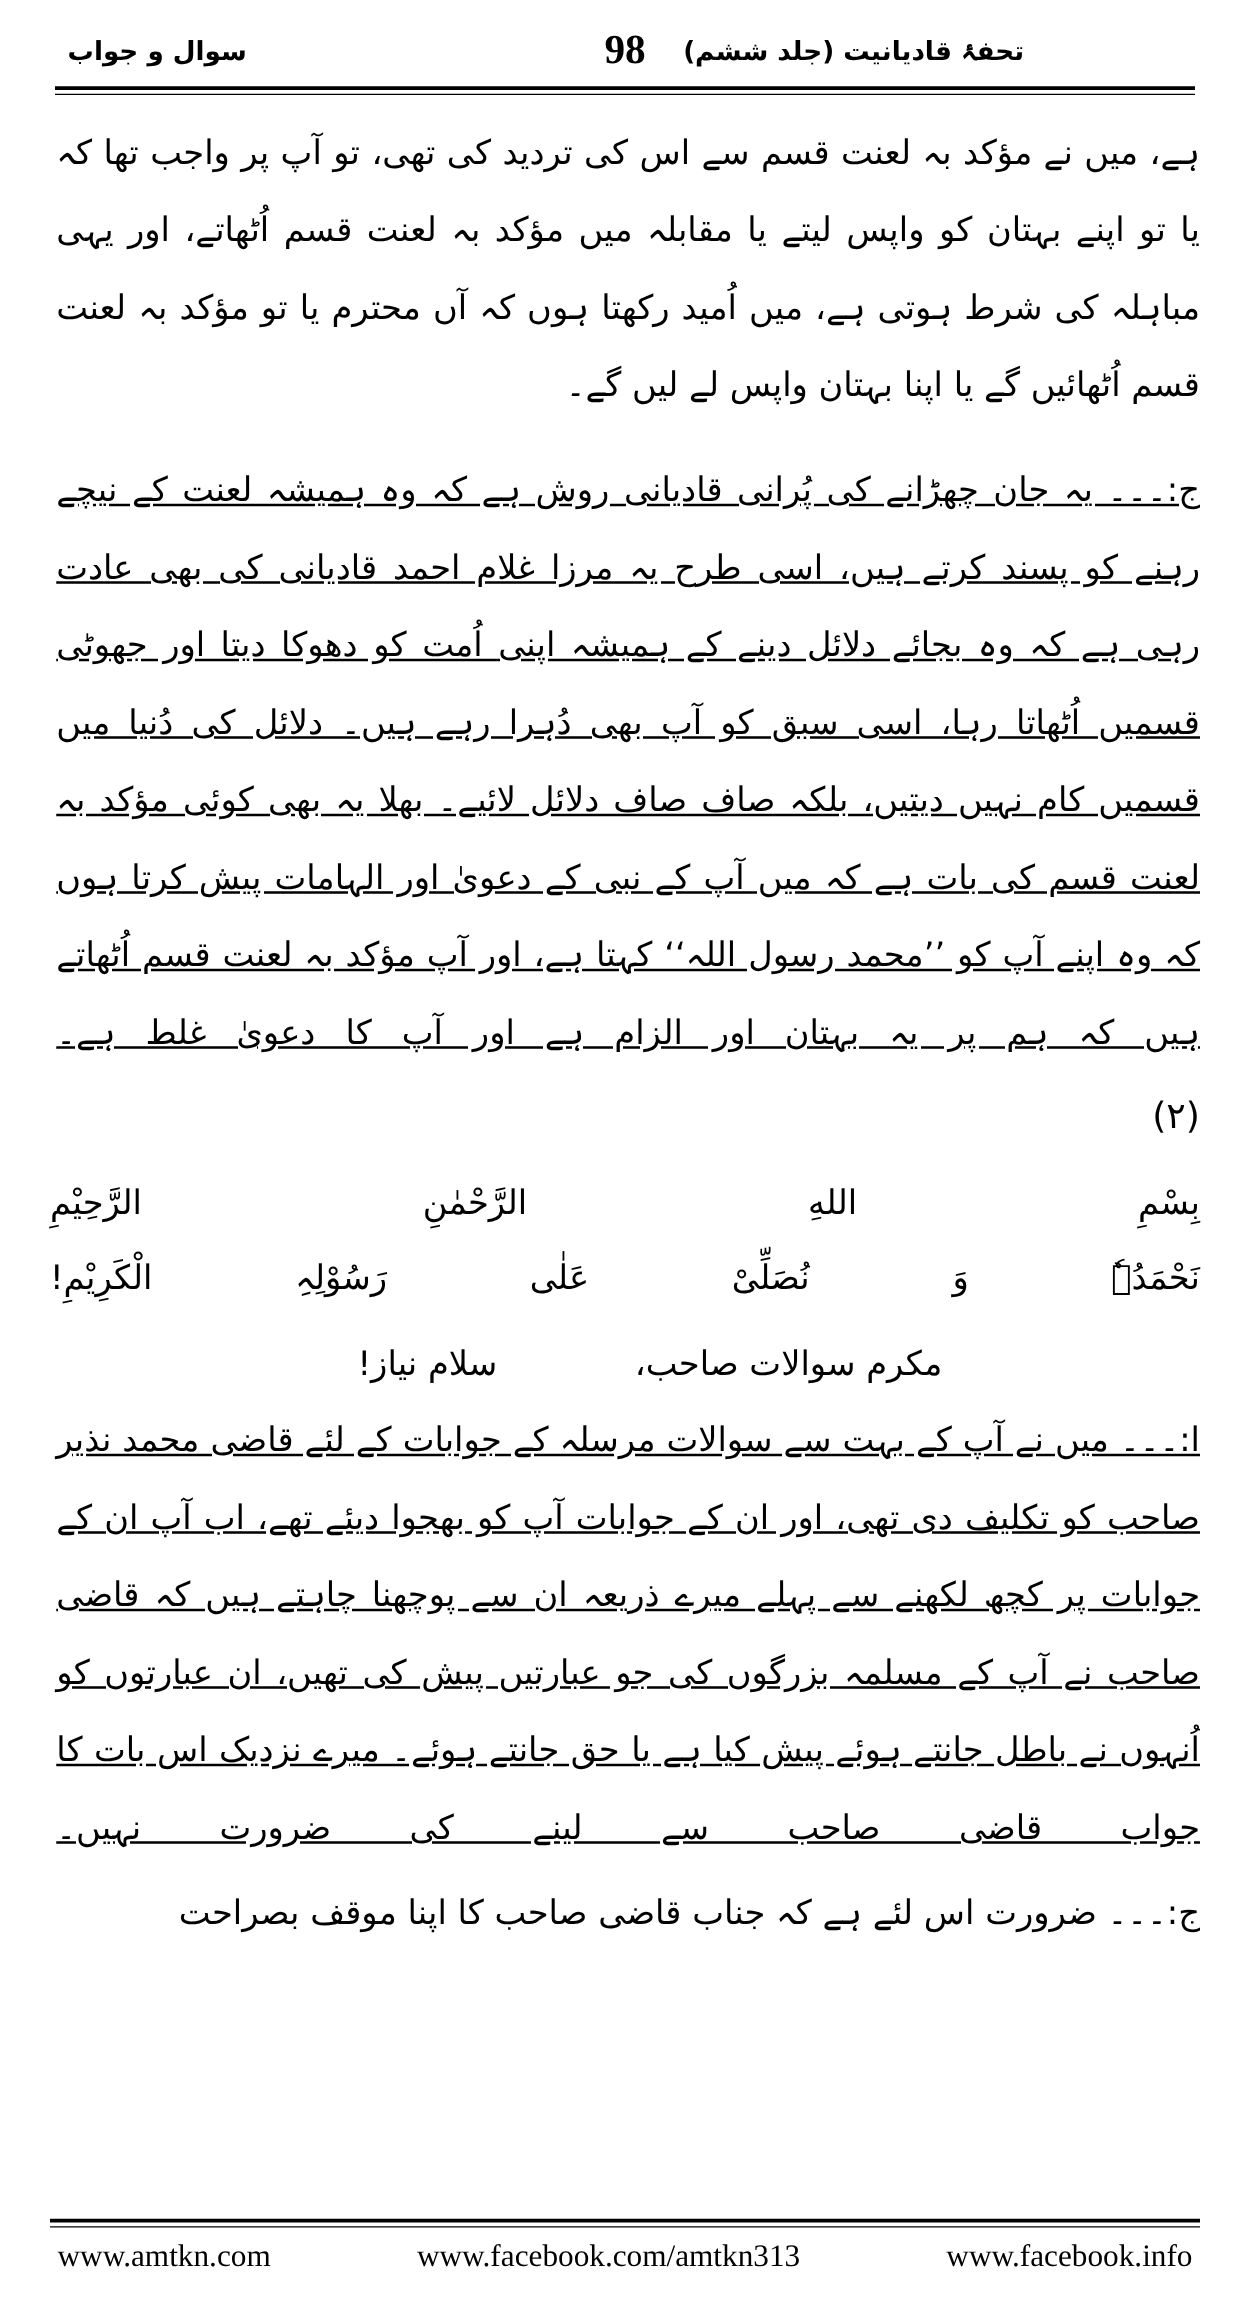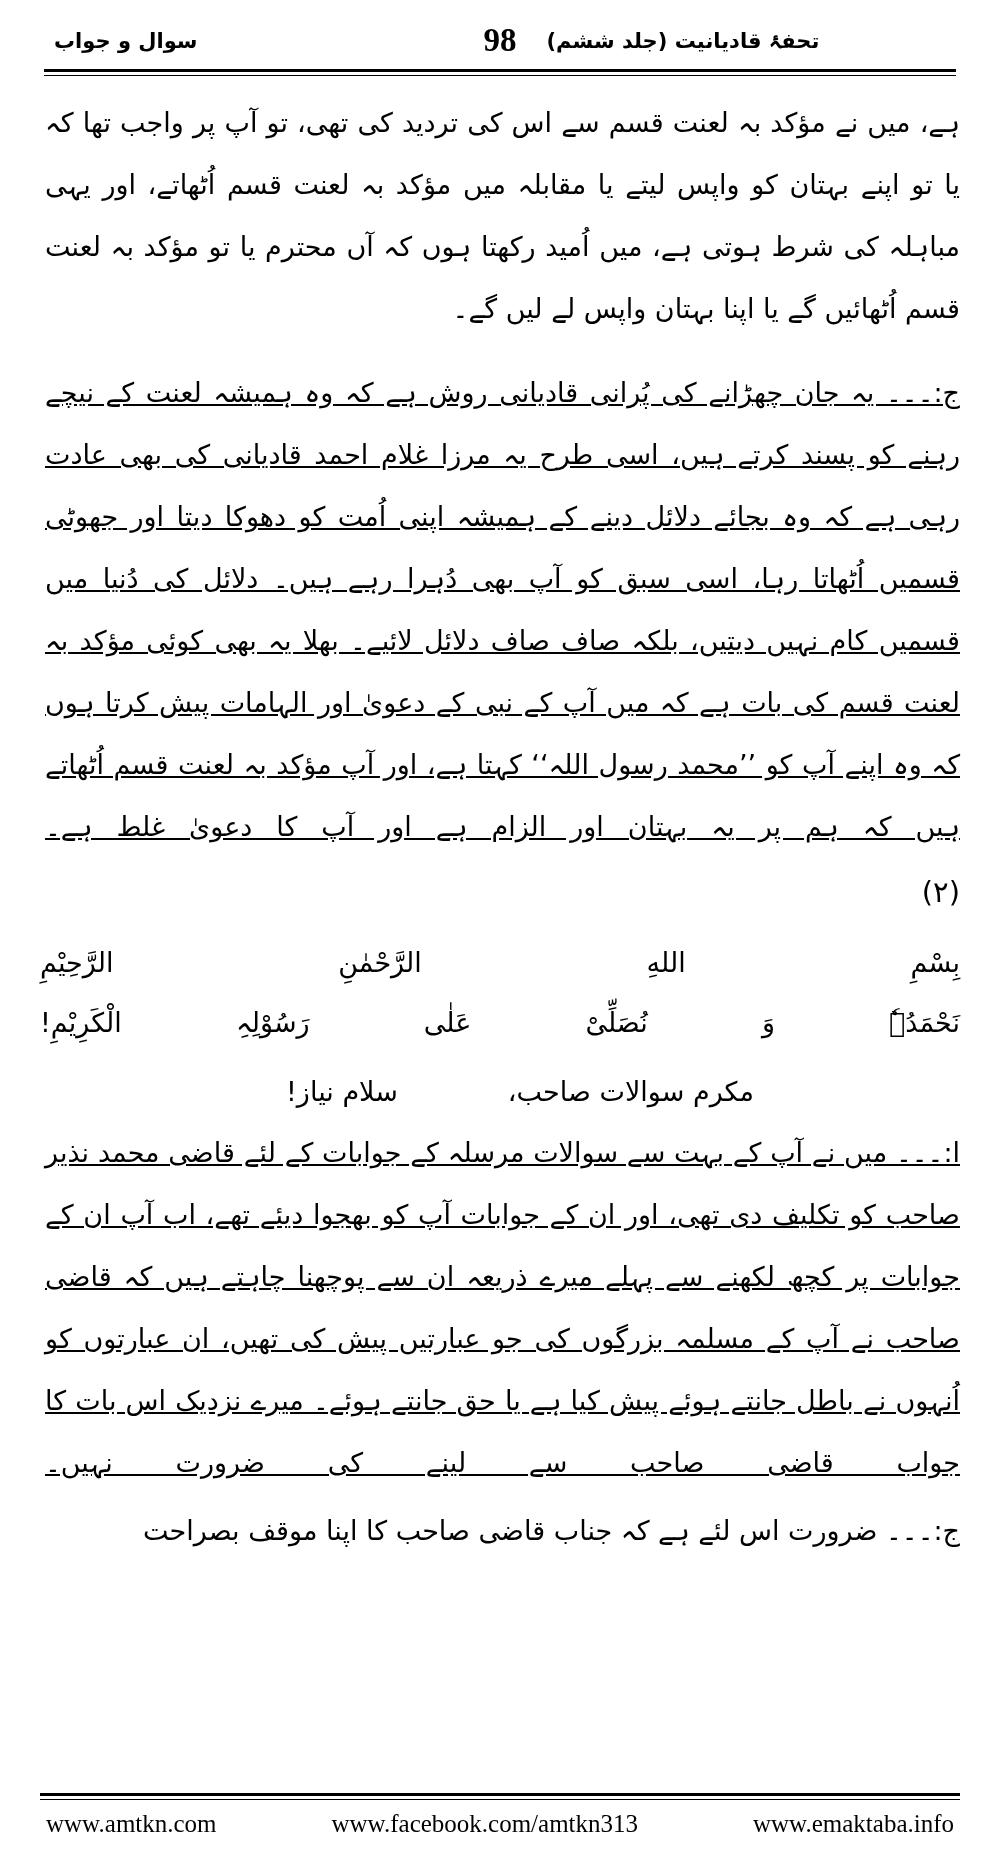--- a/index.html
+++ b/index.html
@@ -117,21 +117,21 @@
     line-height: 60px;
     margin-top: 10px;
     padding-left: 40px;
   }
 
   
   .footer-wrap {
     position: absolute;
     left: 40px;
     right: 40px;
-    bottom: 12px;
+    bottom: 30px;
     direction: ltr;
   }
   .rule-footer {
     border-top: 3px solid #000;
     border-bottom: 1px solid #000;
     height: 3px;
     margin-bottom: 10px;
   }
   .footer {
     display: flex;
@@ -180,17 +180,17 @@
 
     <p class="para last-right">ج:۔۔۔ ضرورت اس لئے ہے کہ جناب قاضی صاحب کا اپنا موقف بصراحت</p>
 
   </div>
 
   <div class="footer-wrap">
     <div class="rule-footer"></div>
     <div class="footer">
       <span class="footer-item">www.amtkn.com</span>
       <span class="footer-item">www.facebook.com/amtkn313</span>
-      <span class="footer-item">www.emaktaba.info</span>
+      <span class="footer-item">www.facebook.info</span>
     </div>
   </div>
 
 </div>
 
 </body></html>

